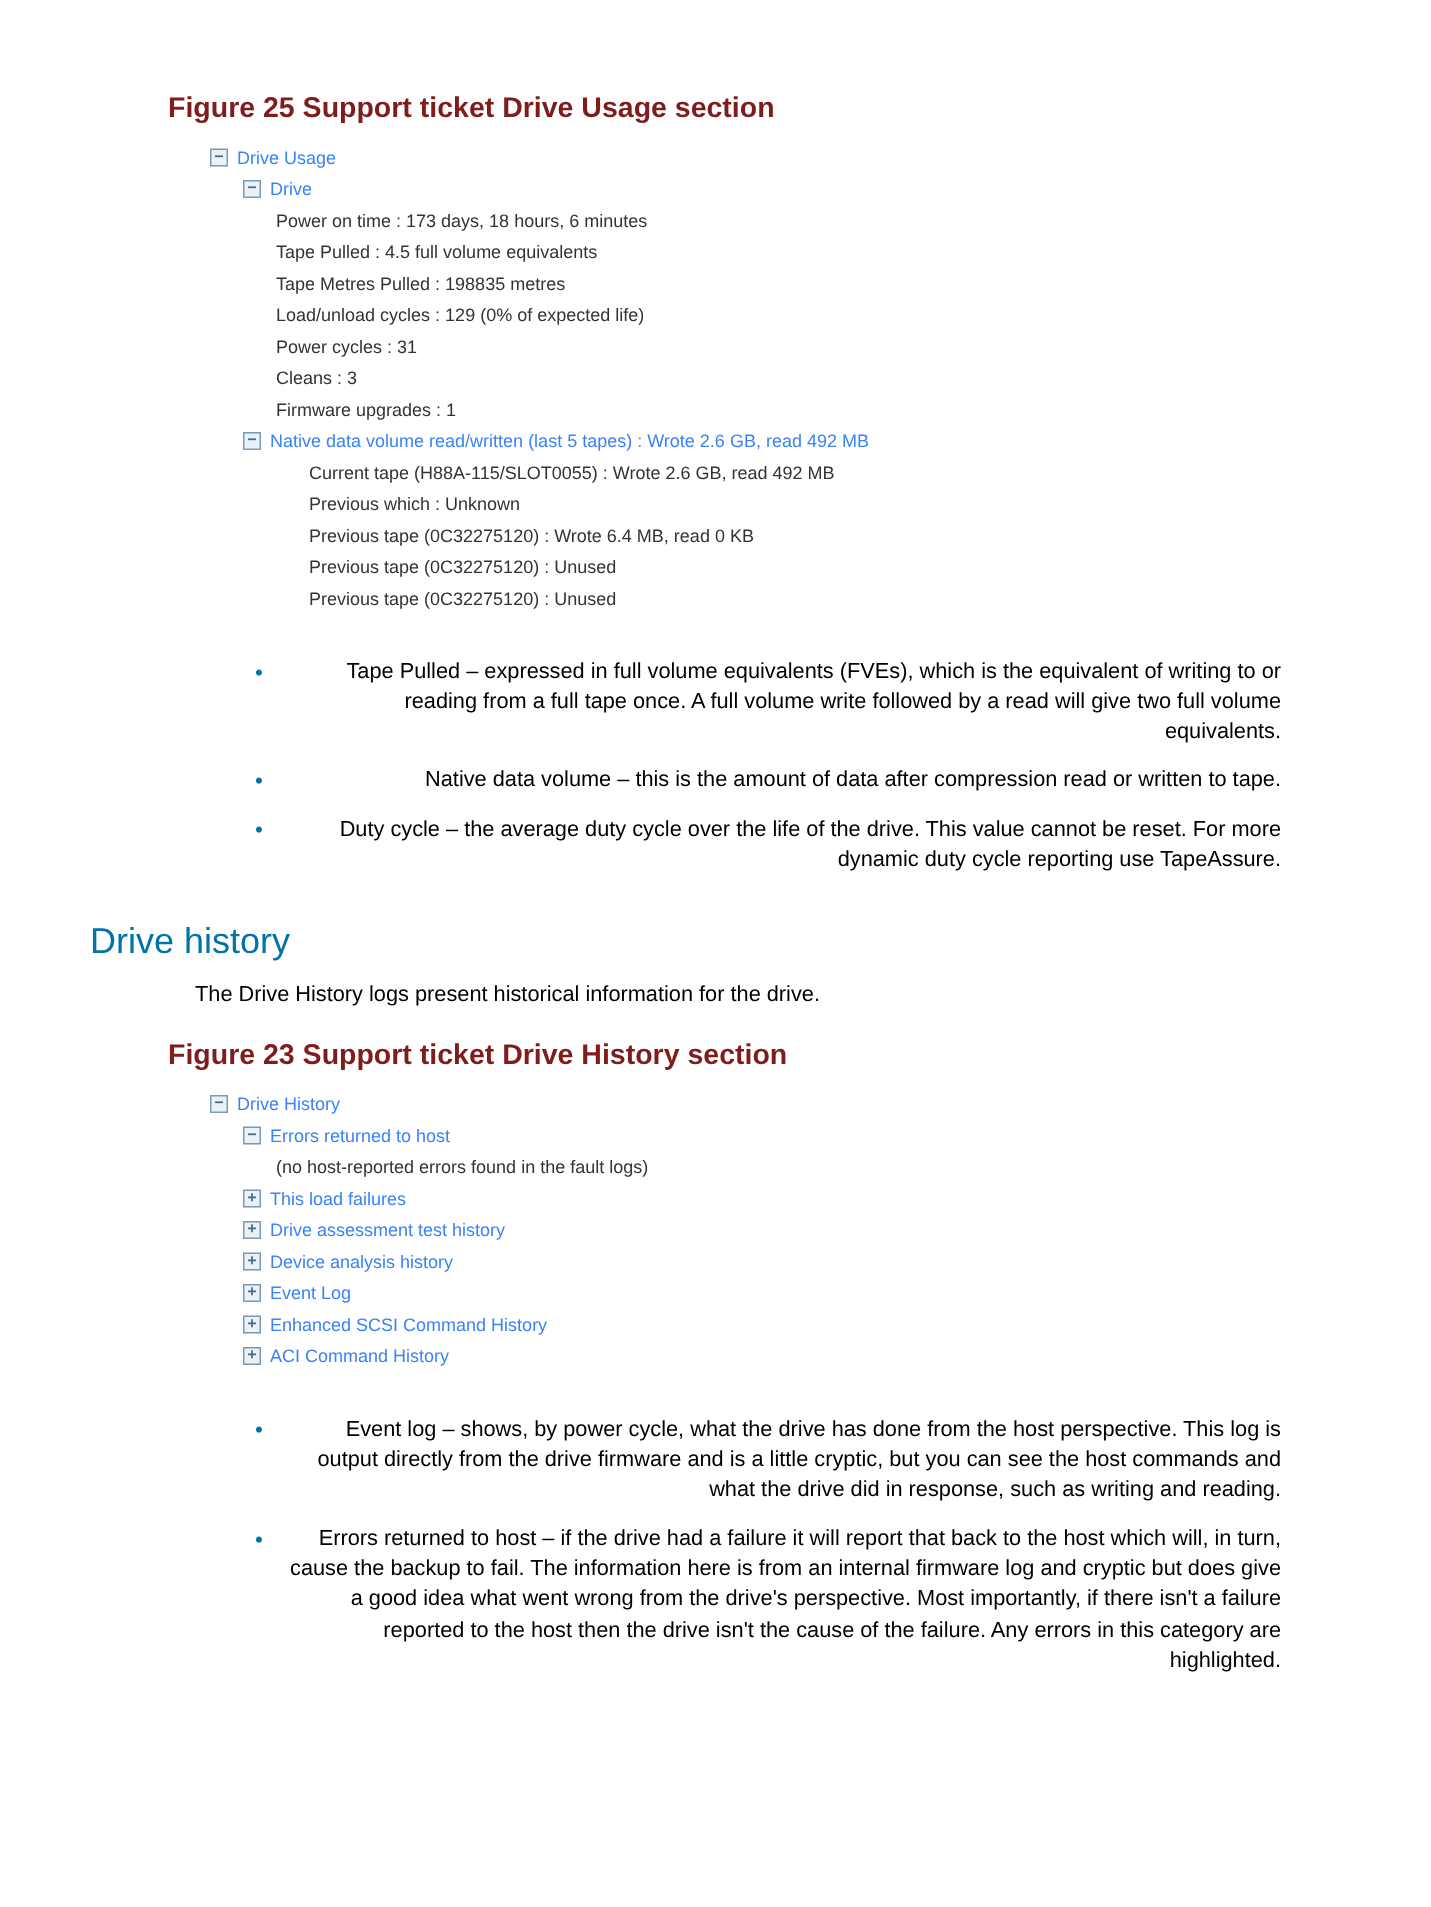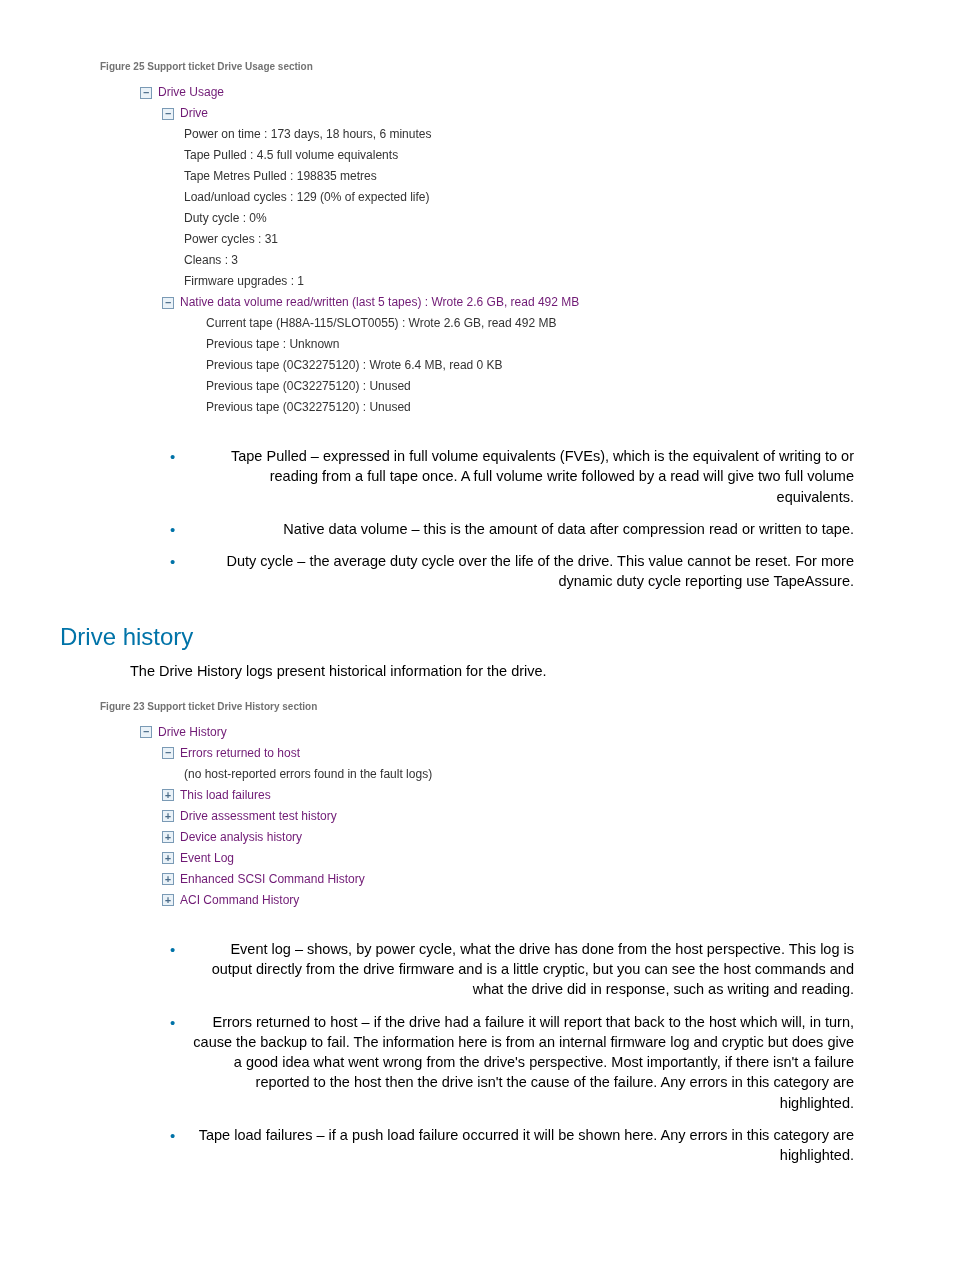--- a/index.html
+++ b/index.html
@@ -6,24 +6,24 @@
     body {
       font-family: Arial, Helvetica, sans-serif;
       background: #fff;
       color: #000;
       padding: 60px 60px 40px 60px;
       width: 954px;
       font-size: 14.5px;
       line-height: 1.4;
     }
     .figure-caption {
-      color: #737373;
+      color: #7f1d1d;
       font-weight: bold;
-      font-size: 10px;
-      margin-left: 40px;
+      font-size: 19px;
+      margin-left: 52px;
       margin-bottom: 8px;
     }
     .tree {
       font-family: Arial, sans-serif;
       font-size: 12px;
       color: #333;
       margin-left: 80px;
       margin-bottom: 28px;
       line-height: 1.75;
     }
@@ -35,21 +35,21 @@
       border: 1px solid #7a9ab5;
       background: #eaf2f8;
       color: #4a6b88;
       font-size: 10px;
       line-height: 10px;
       text-align: center;
       margin-right: 6px;
       font-family: monospace;
       font-weight: bold;
     }
-    .tree-label { color: #701a75; }
+    .tree-label { color: #3b82f6; }
     .indent-1 { margin-left: 22px; }
     .indent-2 { margin-left: 44px; }
     .indent-3 { margin-left: 66px; }
     ul.bullets {
       list-style: none;
       margin: 0 40px 28px 110px;
     }
     ul.bullets li {
       position: relative;
       padding-left: 22px;
@@ -88,30 +88,29 @@
     <span class="tree-label">Drive Usage</span>
   </div>
   <div class="tree-row indent-1">
     <span class="tree-icon">−</span>
     <span class="tree-label">Drive</span>
   </div>
   <div class="indent-2">Power on time : 173 days, 18 hours, 6 minutes</div>
   <div class="indent-2">Tape Pulled : 4.5 full volume equivalents</div>
   <div class="indent-2">Tape Metres Pulled : 198835 metres</div>
   <div class="indent-2">Load/unload cycles : 129 (0% of expected life)</div>
-  <div class="indent-2">Duty cycle : 0%</div>
   <div class="indent-2">Power cycles : 31</div>
   <div class="indent-2">Cleans : 3</div>
   <div class="indent-2">Firmware upgrades : 1</div>
   <div class="tree-row indent-1">
     <span class="tree-icon">−</span>
     <span class="tree-label">Native data volume read/written (last 5 tapes) : Wrote 2.6 GB, read 492 MB</span>
   </div>
   <div class="indent-3">Current tape (H88A-115/SLOT0055) : Wrote 2.6 GB, read 492 MB</div>
-  <div class="indent-3">Previous tape : Unknown</div>
+  <div class="indent-3">Previous which : Unknown</div>
   <div class="indent-3">Previous tape (0C32275120) : Wrote 6.4 MB, read 0 KB</div>
   <div class="indent-3">Previous tape (0C32275120) : Unused</div>
   <div class="indent-3">Previous tape (0C32275120) : Unused</div>
 </div>
 
 <ul class="bullets">
   <li>Tape Pulled – expressed in full volume equivalents (FVEs), which is the equivalent of writing to or reading from a full tape once. A full volume write followed by a read will give two full volume equivalents.</li>
   <li>Native data volume – this is the amount of data after compression read or written to tape.</li>
   <li>Duty cycle – the average duty cycle over the life of the drive. This value cannot be reset. For more dynamic duty cycle reporting use TapeAssure.</li>
 </ul>
@@ -153,14 +152,13 @@
   </div>
   <div class="tree-row indent-1">
     <span class="tree-icon">+</span>
     <span class="tree-label">ACI Command History</span>
   </div>
 </div>
 
 <ul class="bullets">
   <li>Event log – shows, by power cycle, what the drive has done from the host perspective. This log is output directly from the drive firmware and is a little cryptic, but you can see the host commands and what the drive did in response, such as writing and reading.</li>
   <li>Errors returned to host – if the drive had a failure it will report that back to the host which will, in turn, cause the backup to fail. The information here is from an internal firmware log and cryptic but does give a good idea what went wrong from the drive's perspective. Most importantly, if there isn't a failure reported to the host then the drive isn't the cause of the failure. Any errors in this category are highlighted.</li>
-  <li>Tape load failures – if a push load failure occurred it will be shown here. Any errors in this category are highlighted.</li>
 </ul>
 
 </body></html>

